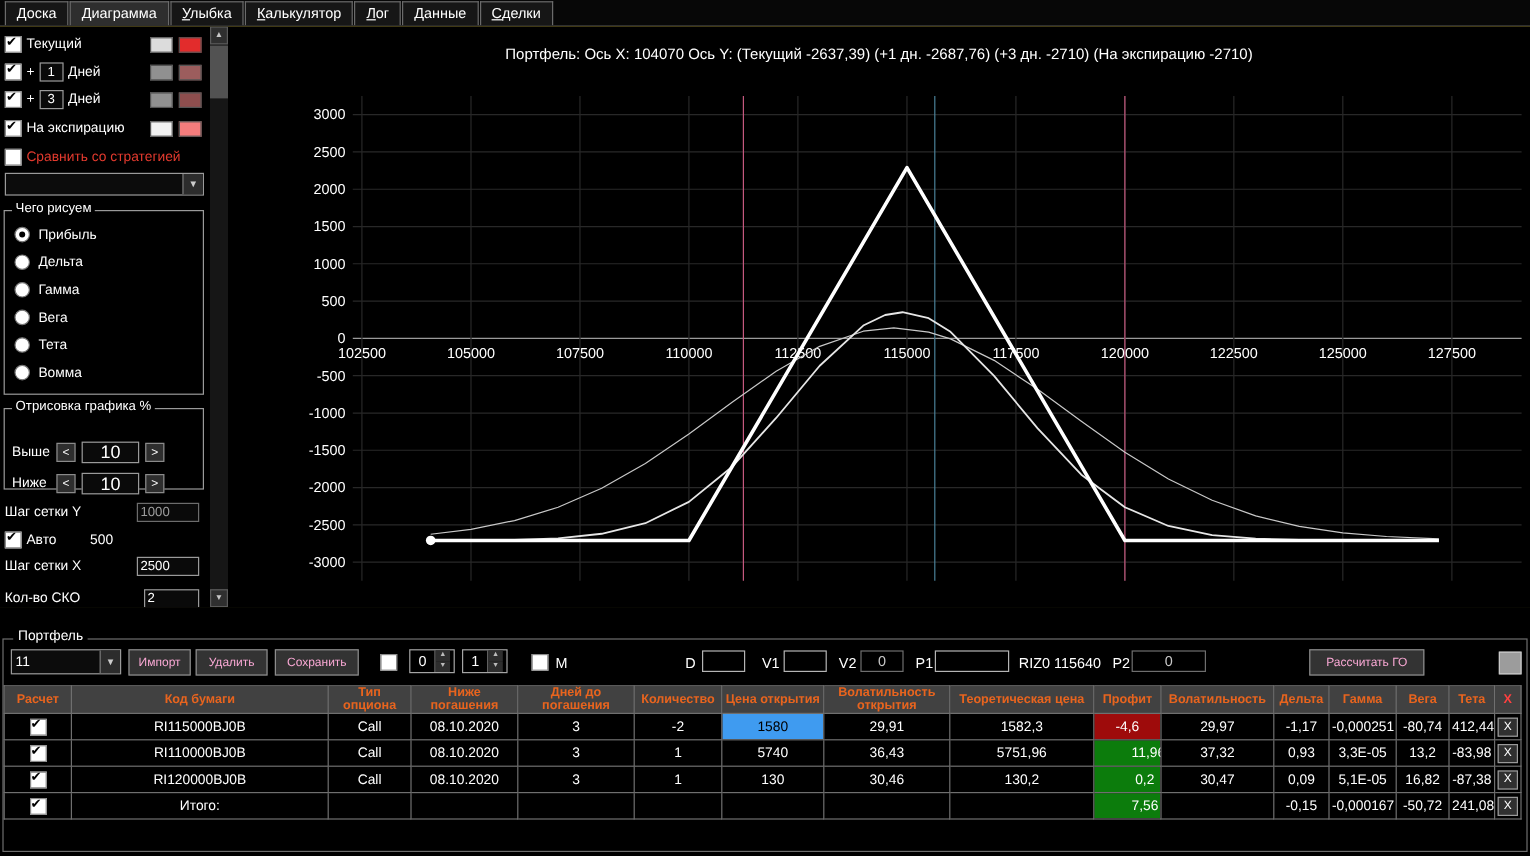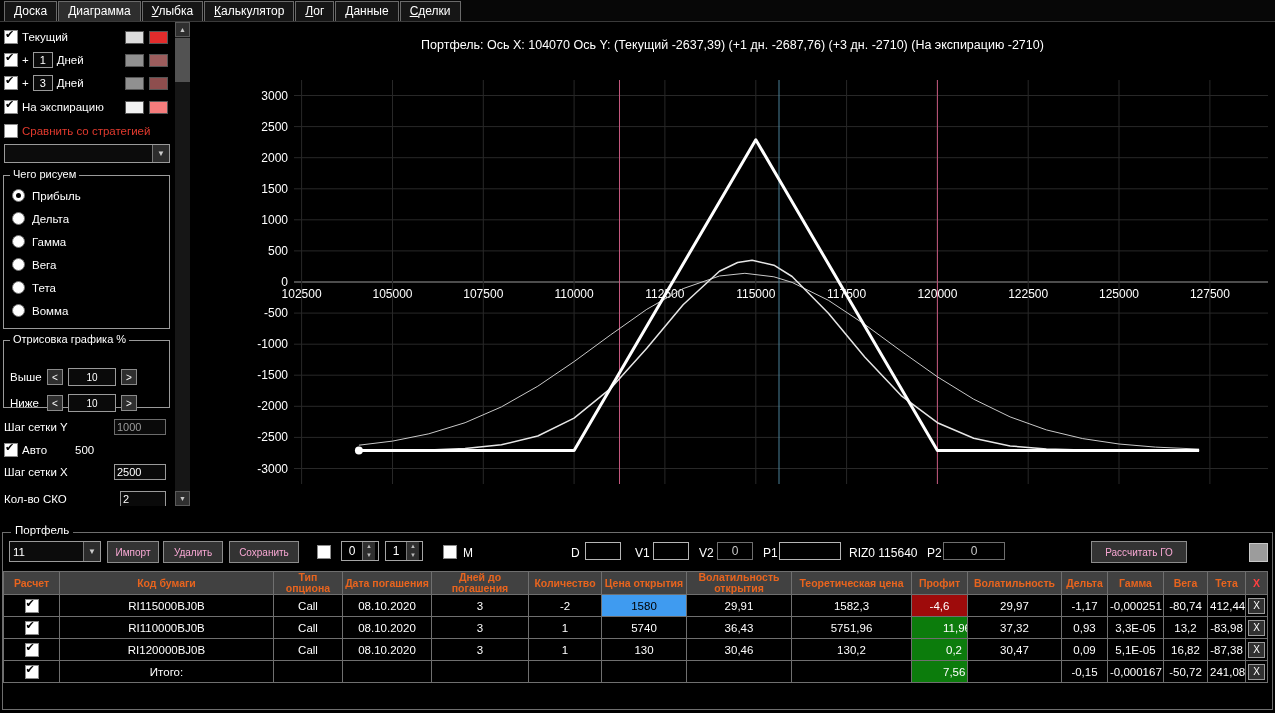--- a/index.html
+++ b/index.html
@@ -27,21 +27,21 @@
   .combo-btn{width:16px;height:100%;background:#2c2c2c;border-left:1px solid #777;color:#ccc;font-size:8px;
     display:flex;align-items:center;justify-content:center;}
   .group{position:absolute;left:3px;right:20px;border:1px solid #9a9a9a;}
   .group-title{position:absolute;top:-8px;left:6px;background:#000;padding:0 3px;font-size:11px;}
   .radio-row{display:flex;align-items:center;gap:7px;height:23px;padding-left:8px;font-size:11.5px;}
   .radio{display:inline-block;width:11px;height:11px;border-radius:50%;background:#fff;border:1px solid #777;position:relative;flex:none;}
   .radio.on::after{content:"";position:absolute;left:3px;top:3px;width:5px;height:5px;border-radius:50%;background:#000;}
   .rrow{position:absolute;left:6px;right:6px;height:20px;display:flex;align-items:center;gap:5px;font-size:11.5px;margin-top:16px;}
   .sbtn{width:16px;height:16px;background:#2e2e2e;border:1px solid #8a8a8a;color:#fff;font-size:10px;
     display:flex;align-items:center;justify-content:center;box-sizing:border-box;}
-  .rin{width:42px;height:14px;background:#0a0a0a;border:1px solid #9a9a9a;color:#fff;font-size:10px;text-align:center;}
+  .rin{width:42px;height:14px;background:#0a0a0a;border:1px solid #9a9a9a;color:#fff;font-size:15px;text-align:center;}
   .gin{position:absolute;right:6px;width:46px;height:14px;background:#0a0a0a;border:1px solid #9a9a9a;color:#fff;font-size:11px;padding:0 2px;}
   .gin.dim{color:#9c9c9c;border-color:#6c6c6c;}
   
   #sb{position:absolute;right:0;top:0;width:15px;height:484px;background:#161616;}
   .sb-btn{position:absolute;left:0;width:15px;height:15px;background:#2f2f2f;border:1px solid #5a5a5a;
     box-sizing:border-box;color:#c8c8c8;font-size:7px;text-align:center;line-height:13px;}
   .sb-btn.down{bottom:0;}
   .sb-thumb{position:absolute;top:16px;left:0;width:15px;height:44px;background:#525252;}
   
   #chart-area{position:absolute;left:190px;top:0;width:1085px;height:484px;background:#000;}
@@ -354,21 +354,21 @@
           <col style="width:56px">
           <col style="width:44px">
           <col style="width:38px">
           <col style="width:22px">
         </colgroup>
         <thead>
           <tr>
             <th class="">Расчет</th>
             <th class="">Код бумаги</th>
             <th class="">Тип опциона</th>
-            <th class="">Дата погашения</th>
+            <th class="">Ниже погашения</th>
             <th class="">Дней до погашения</th>
             <th class="">Количество</th>
             <th class="">Цена открытия</th>
             <th class="">Волатильность открытия</th>
             <th class="">Теоретическая цена</th>
             <th class="">Профит</th>
             <th class="">Волатильность</th>
             <th class="">Дельта</th>
             <th class="">Гамма</th>
             <th class="">Вега</th>

